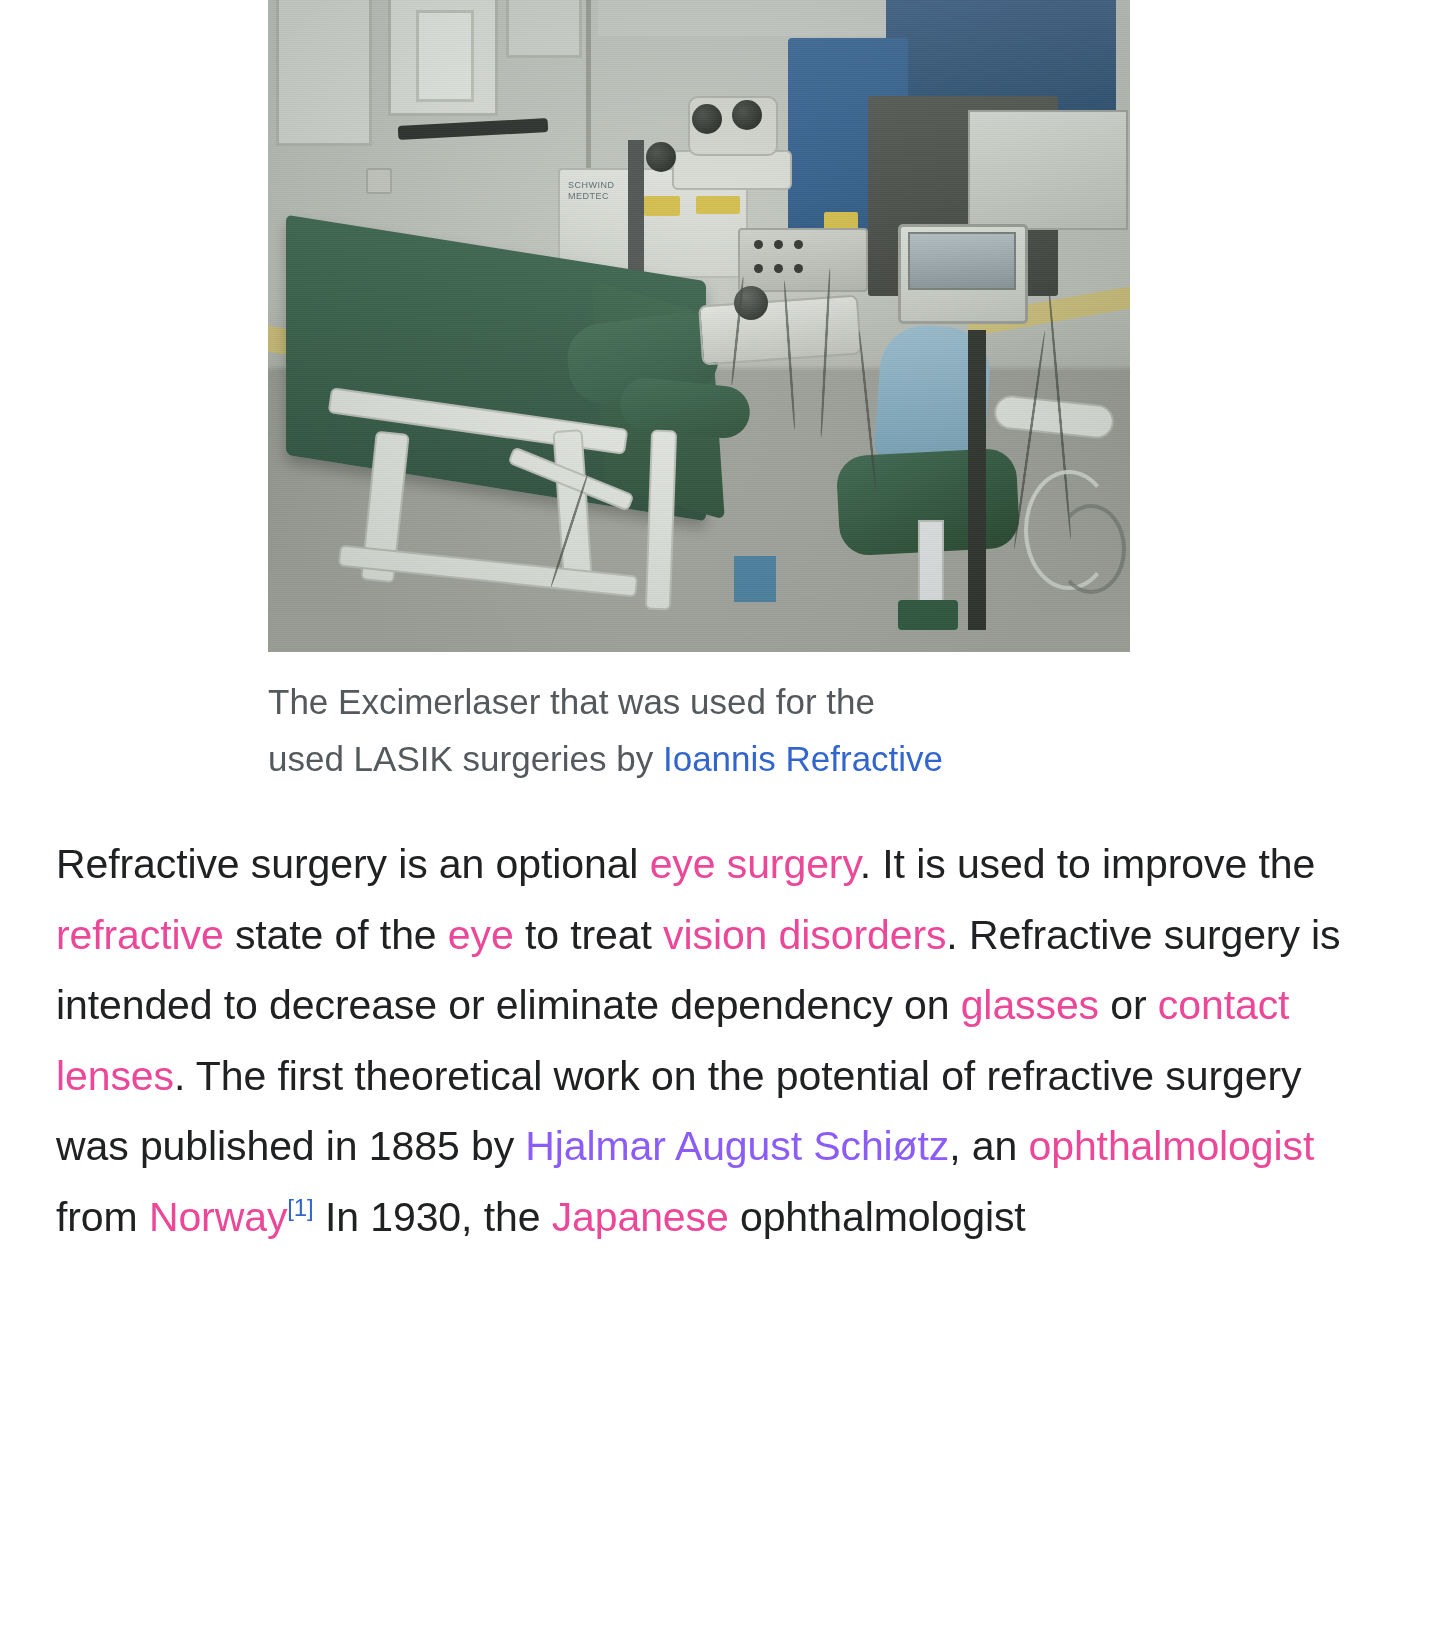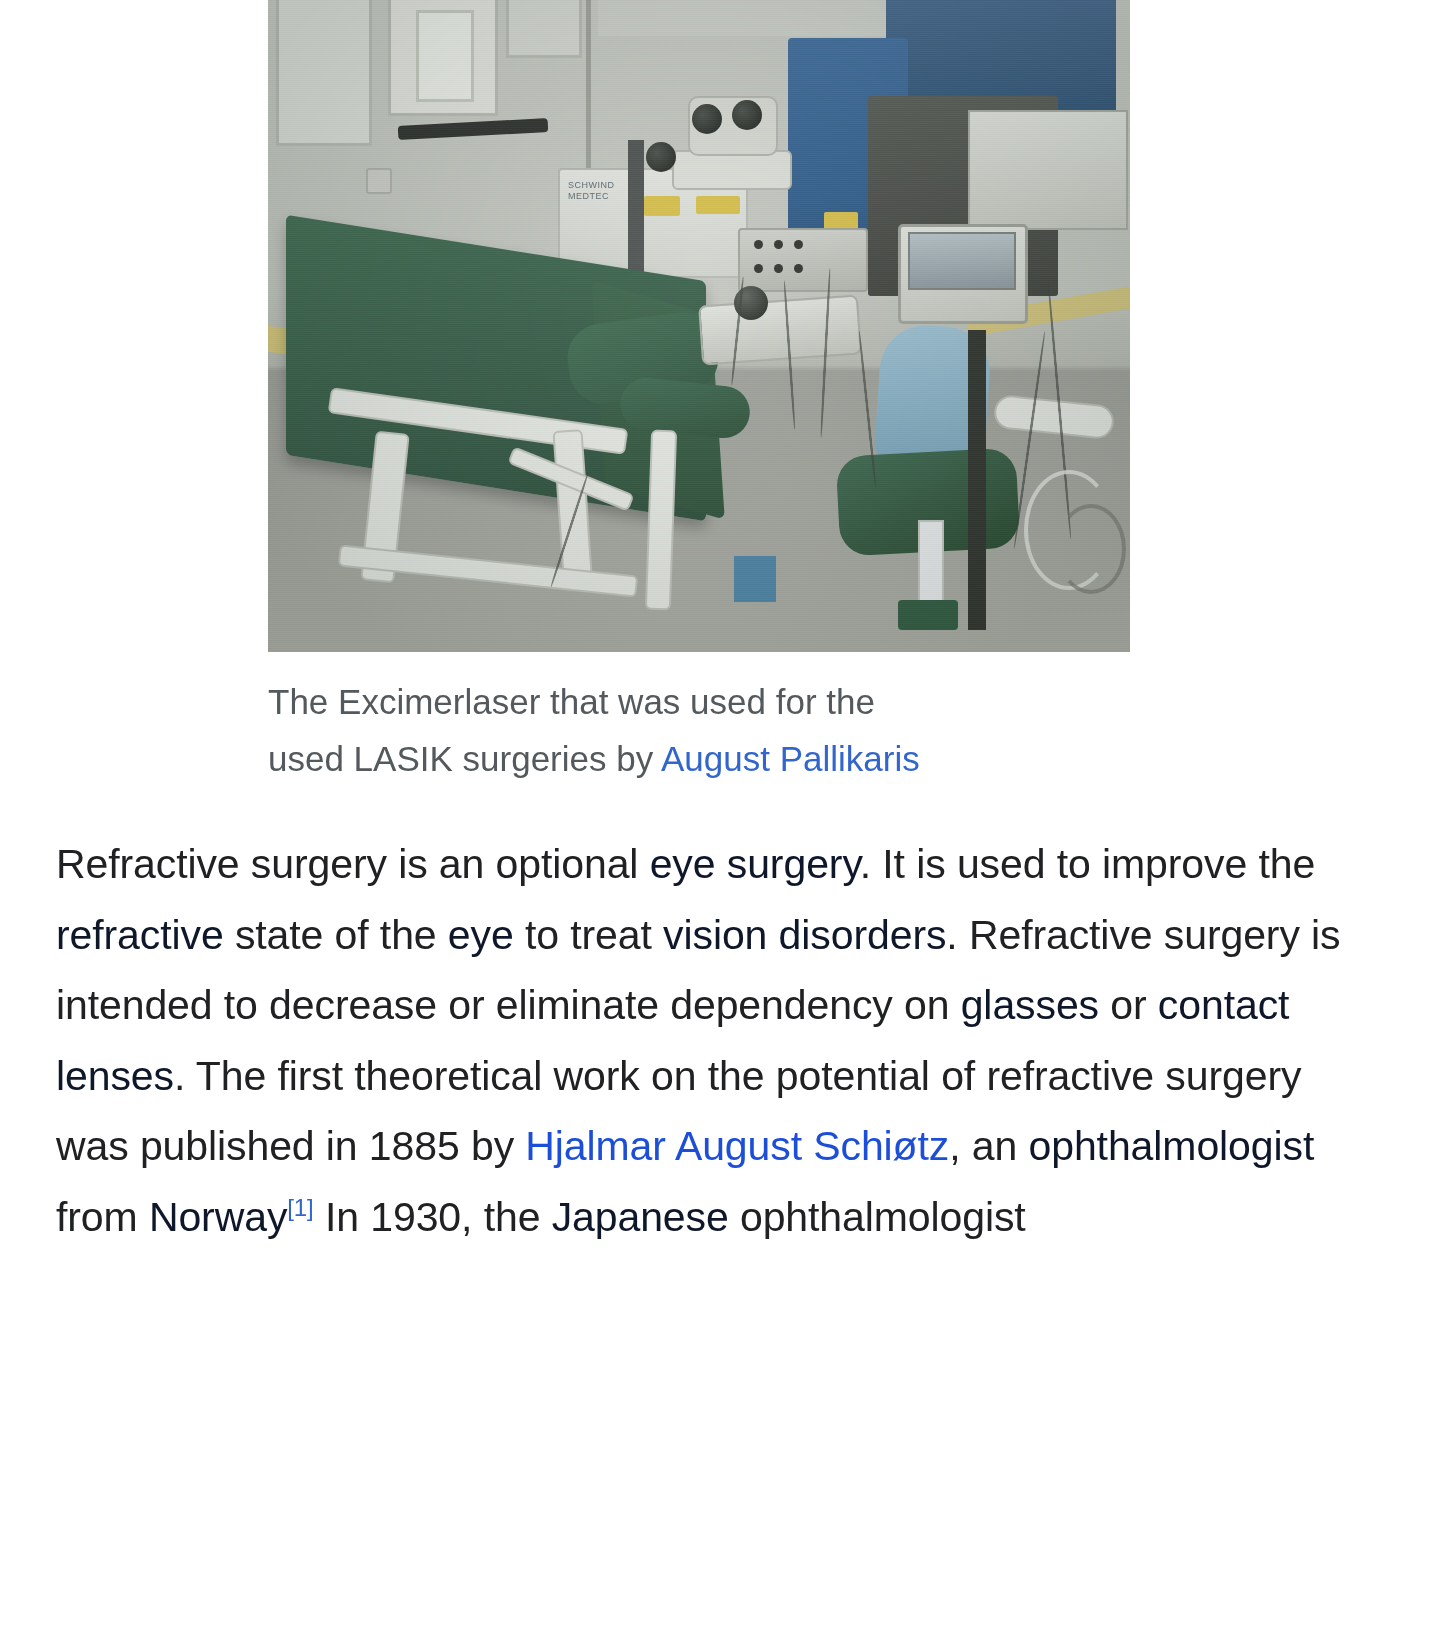--- a/index.html
+++ b/index.html
@@ -283,25 +283,25 @@
   }
   
   .body-text {
     margin: 42px 56px 0 56px;
     font-size: 41px;
     line-height: 1.72;
     color: #202122;
     letter-spacing: -0.1px;
   }
   .body-text a {
-    color: #0f172a;
+    color: #ec4899;
     text-decoration: none;
   }
   .body-text a.visited {
-    color: #1d4ed8;
+    color: #8b5cf6;
     margin-top: 8px;
   }
   sup.ref {
     font-size: 24px;
     vertical-align: super;
     line-height: 0;
   }
   sup.ref a { color: #3366cc; text-decoration: none; }
 </style>
 </head>
@@ -393,20 +393,20 @@
         <div class="blue-box-small"></div>
         <div class="green-pad-floor"></div>
 
         <div class="photo-grain"></div>
         <div class="photo-vignette"></div>
       </div>
     </div>
 
     <figcaption class="caption">
       <span>The Excimerlaser that was used for the</span><br>
-      <span>used LASIK surgeries by </span><a href="#">August Pallikaris</a>
+      <span>used LASIK surgeries by </span><a href="#">Ioannis Refractive</a>
     </figcaption>
 
   </figure>
 
   <p class="body-text"><span>Refractive surgery is an optional </span><a href="#">eye surgery</a><span>. It is used to improve the </span><a href="#">refractive</a><span> state of the </span><a href="#">eye</a><span> to treat </span><a href="#">vision disorders</a><span>. Refractive surgery is intended to decrease or eliminate dependency on </span><a href="#">glasses</a><span> or </span><a href="#">contact lenses</a><span>. The first theoretical work on the potential of refractive surgery was published in 1885 by </span><a href="#" class="visited">Hjalmar August Schiøtz</a><span>, an </span><a href="#">ophthalmologist</a><span> from </span><a href="#">Norway</a><sup class="ref"><a href="#">[1]</a></sup><span> In 1930, the </span><a href="#">Japanese</a><span> ophthalmologist</span></p>
 
 </div>
 
 </body></html>

